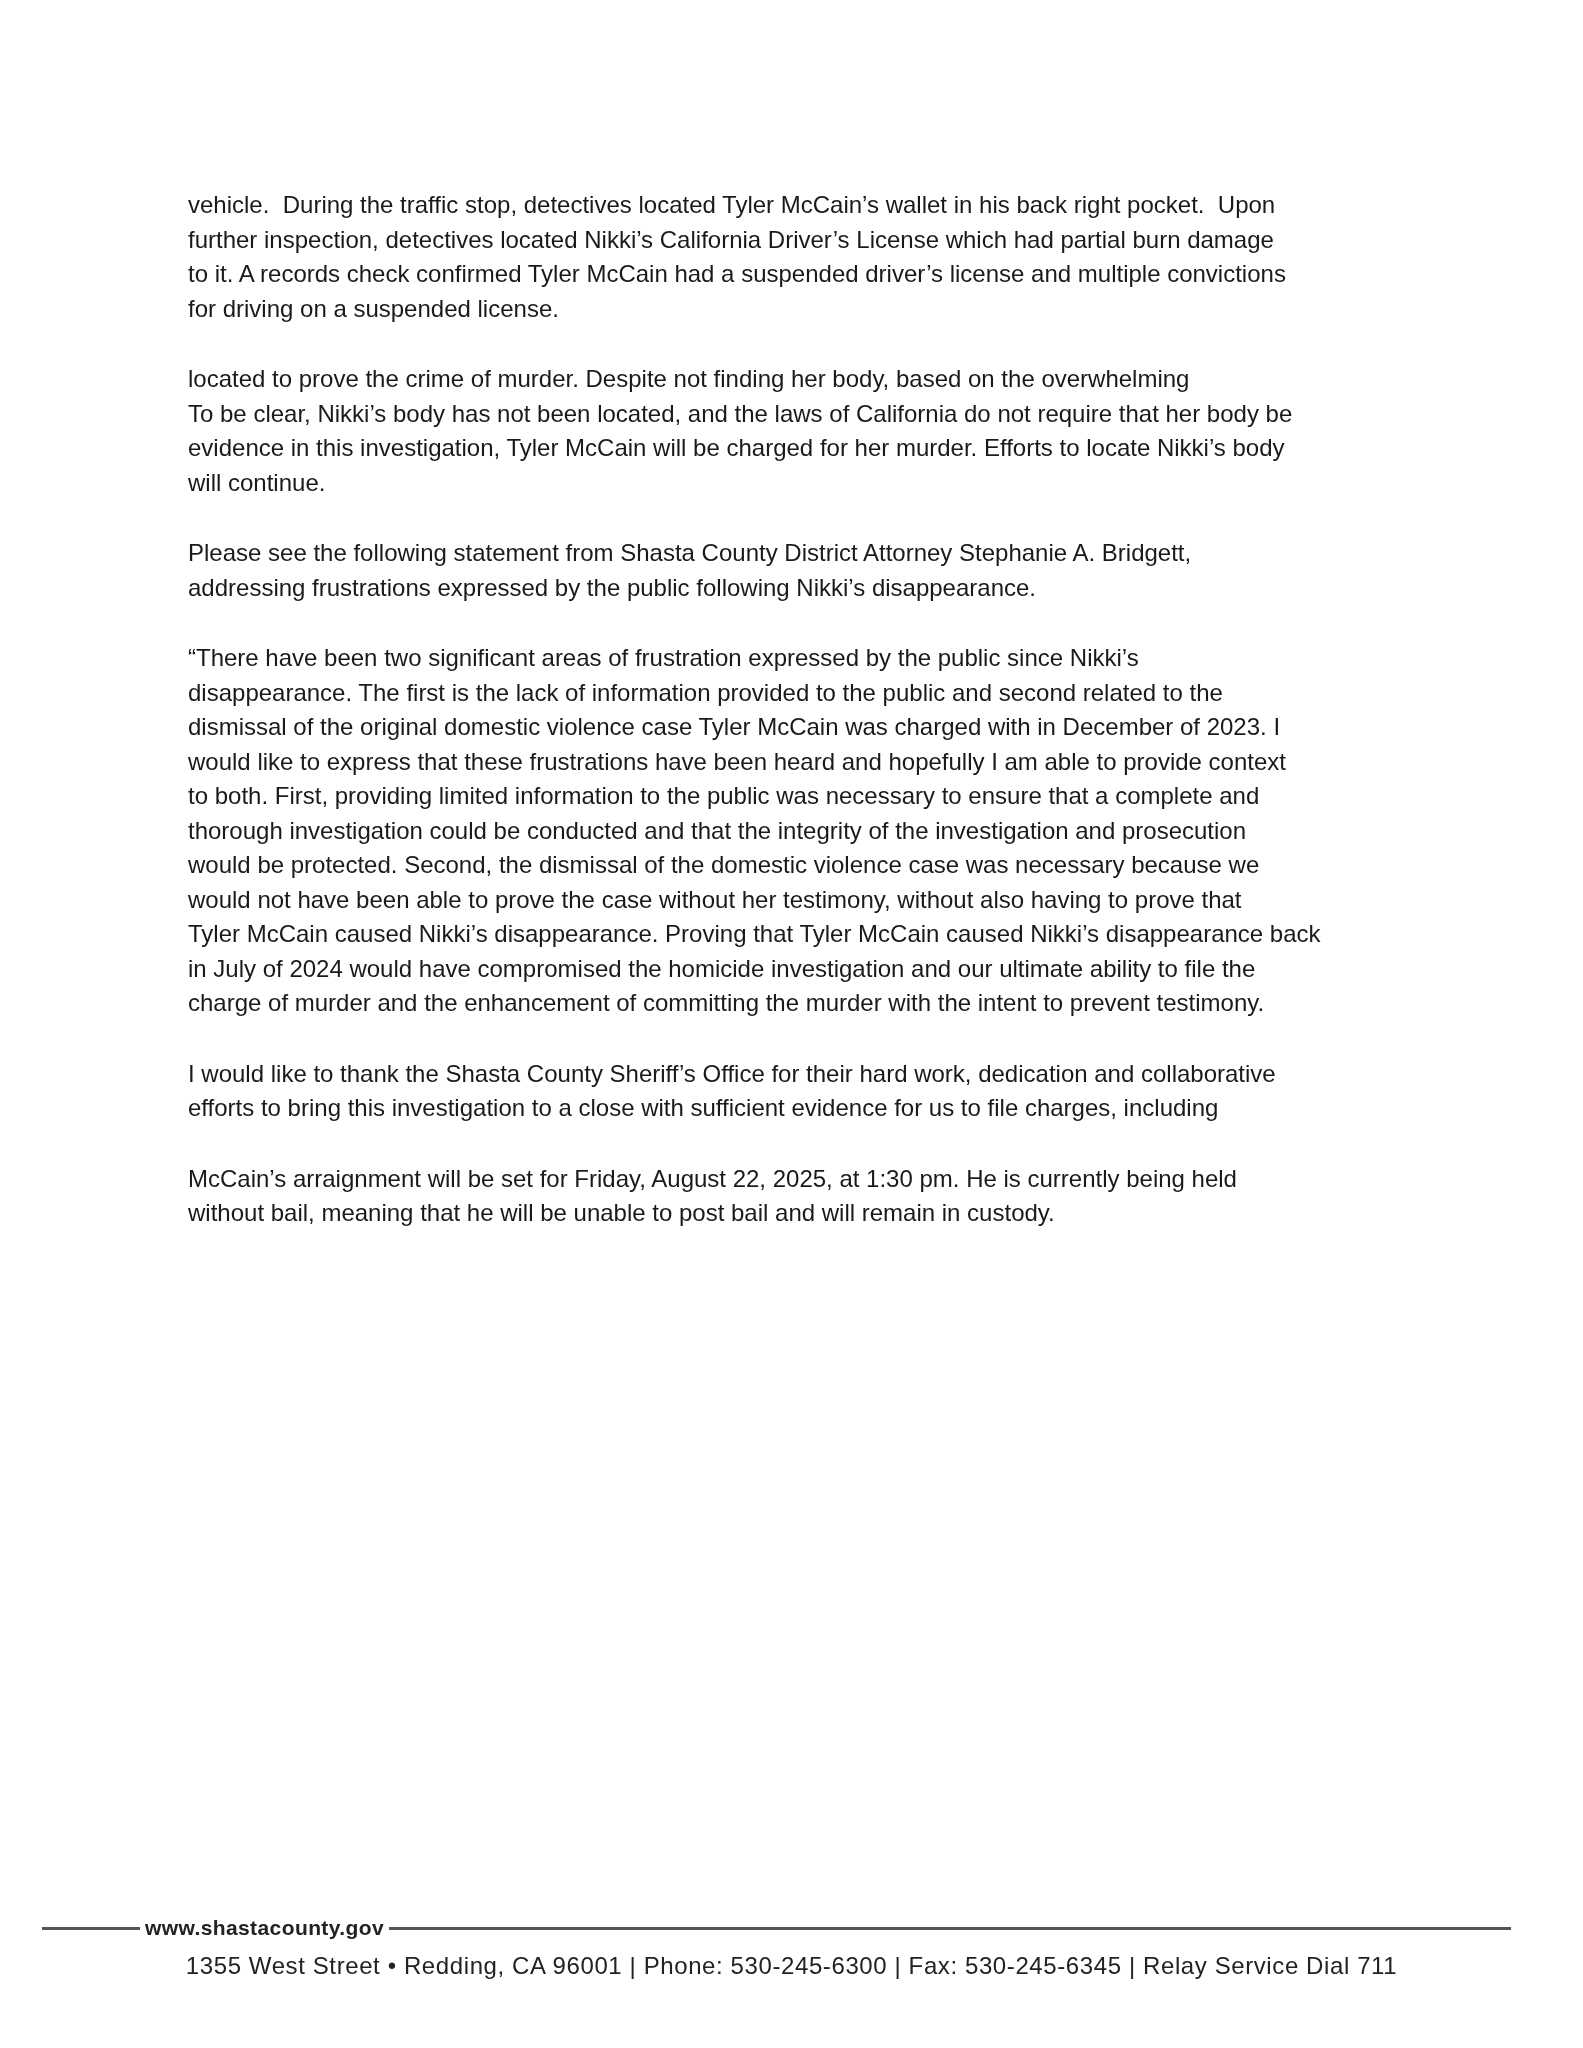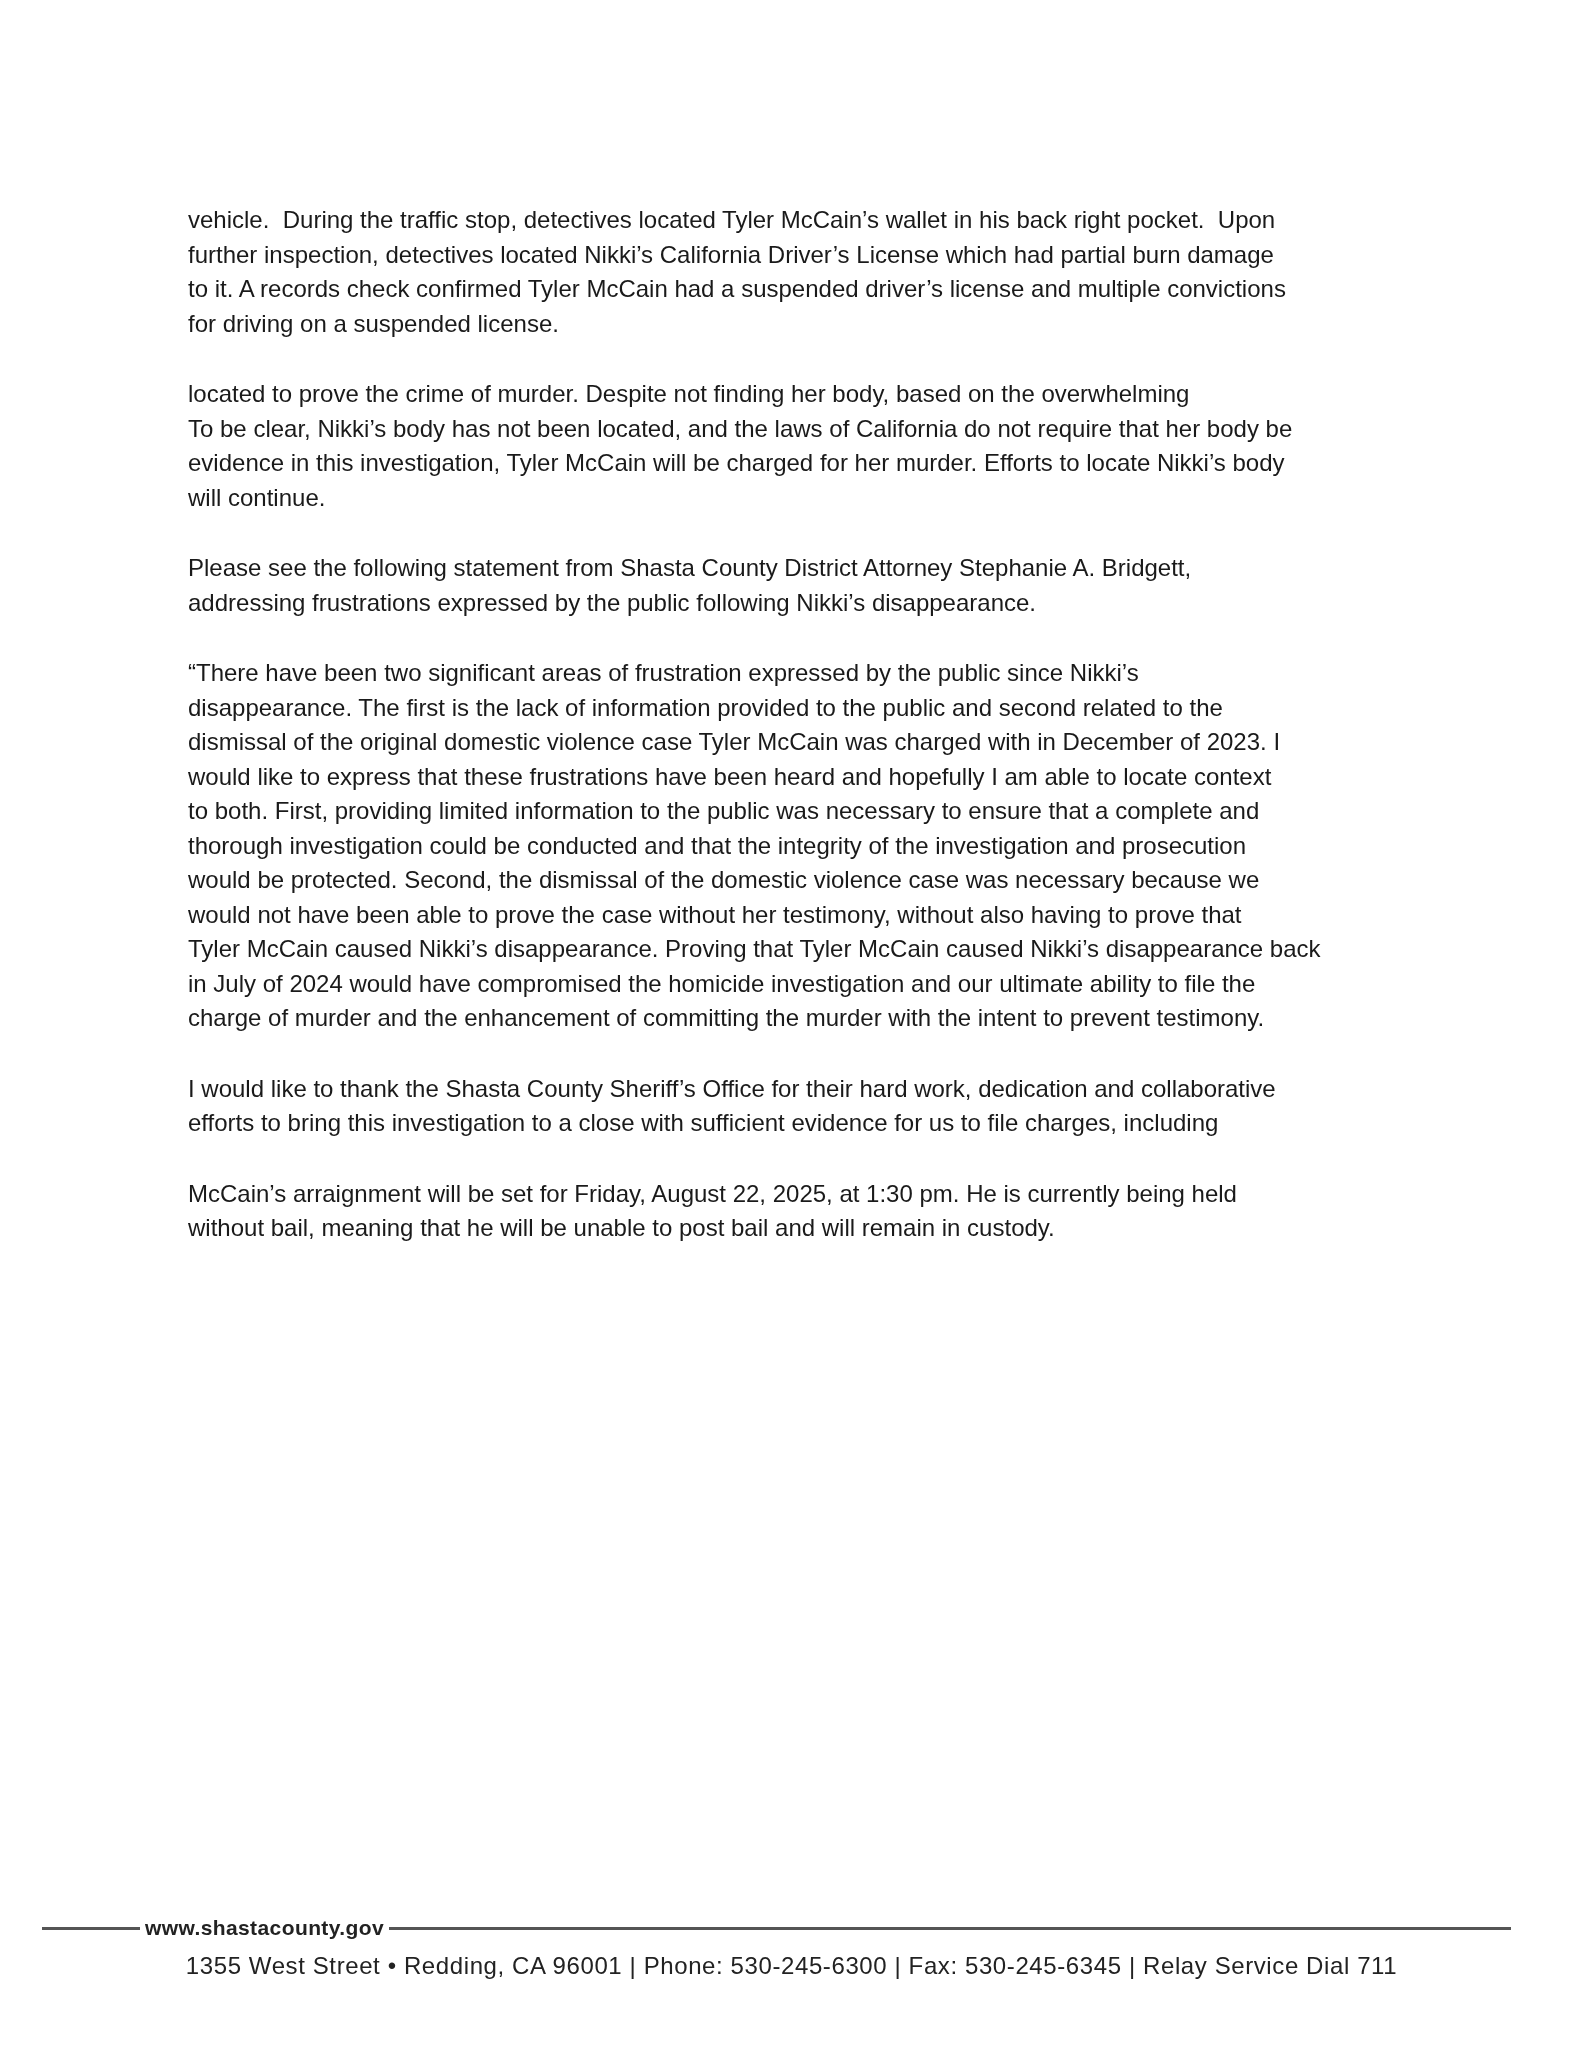--- a/index.html
+++ b/index.html
@@ -13,21 +13,21 @@
     height: 2048px;
     background: #ffffff;
     overflow: hidden;
     font-family: "Liberation Sans", sans-serif;
     color: #1a1a1a;
     margin: 0 auto;
   }
   .doc-body {
     position: absolute;
     left: 188px;
-    top: 203px;
+    top: 188px;
     right: 60px;
     font-size: 24px;
     line-height: 34.5px;
     font-weight: 400;
   }
   .para {
     margin: 0 0 36px 0;
   }
   .tline {
     white-space: pre;
@@ -86,21 +86,21 @@
         <div class="tline">will continue.</div>
       </div>
       <div class="para">
         <div class="tline">Please see the following statement from Shasta County District Attorney Stephanie A. Bridgett,</div>
         <div class="tline">addressing frustrations expressed by the public following Nikki’s disappearance.</div>
       </div>
       <div class="para">
         <div class="tline">“There have been two significant areas of frustration expressed by the public since Nikki’s</div>
         <div class="tline">disappearance. The first is the lack of information provided to the public and second related to the</div>
         <div class="tline">dismissal of the original domestic violence case Tyler McCain was charged with in December of 2023. I</div>
-        <div class="tline">would like to express that these frustrations have been heard and hopefully I am able to locate context</div>
+        <div class="tline">would like to express that these frustrations have been heard and hopefully I am able to provide context</div>
         <div class="tline">to both. First, providing limited information to the public was necessary to ensure that a complete and</div>
         <div class="tline">thorough investigation could be conducted and that the integrity of the investigation and prosecution</div>
         <div class="tline">would be protected. Second, the dismissal of the domestic violence case was necessary because we</div>
         <div class="tline">would not have been able to prove the case without her testimony, without also having to prove that</div>
         <div class="tline">Tyler McCain caused Nikki’s disappearance. Proving that Tyler McCain caused Nikki’s disappearance back</div>
         <div class="tline">in July of 2024 would have compromised the homicide investigation and our ultimate ability to file the</div>
         <div class="tline">charge of murder and the enhancement of committing the murder with the intent to prevent testimony.</div>
       </div>
       <div class="para">
         <div class="tline">I would like to thank the Shasta County Sheriff’s Office for their hard work, dedication and collaborative</div>

